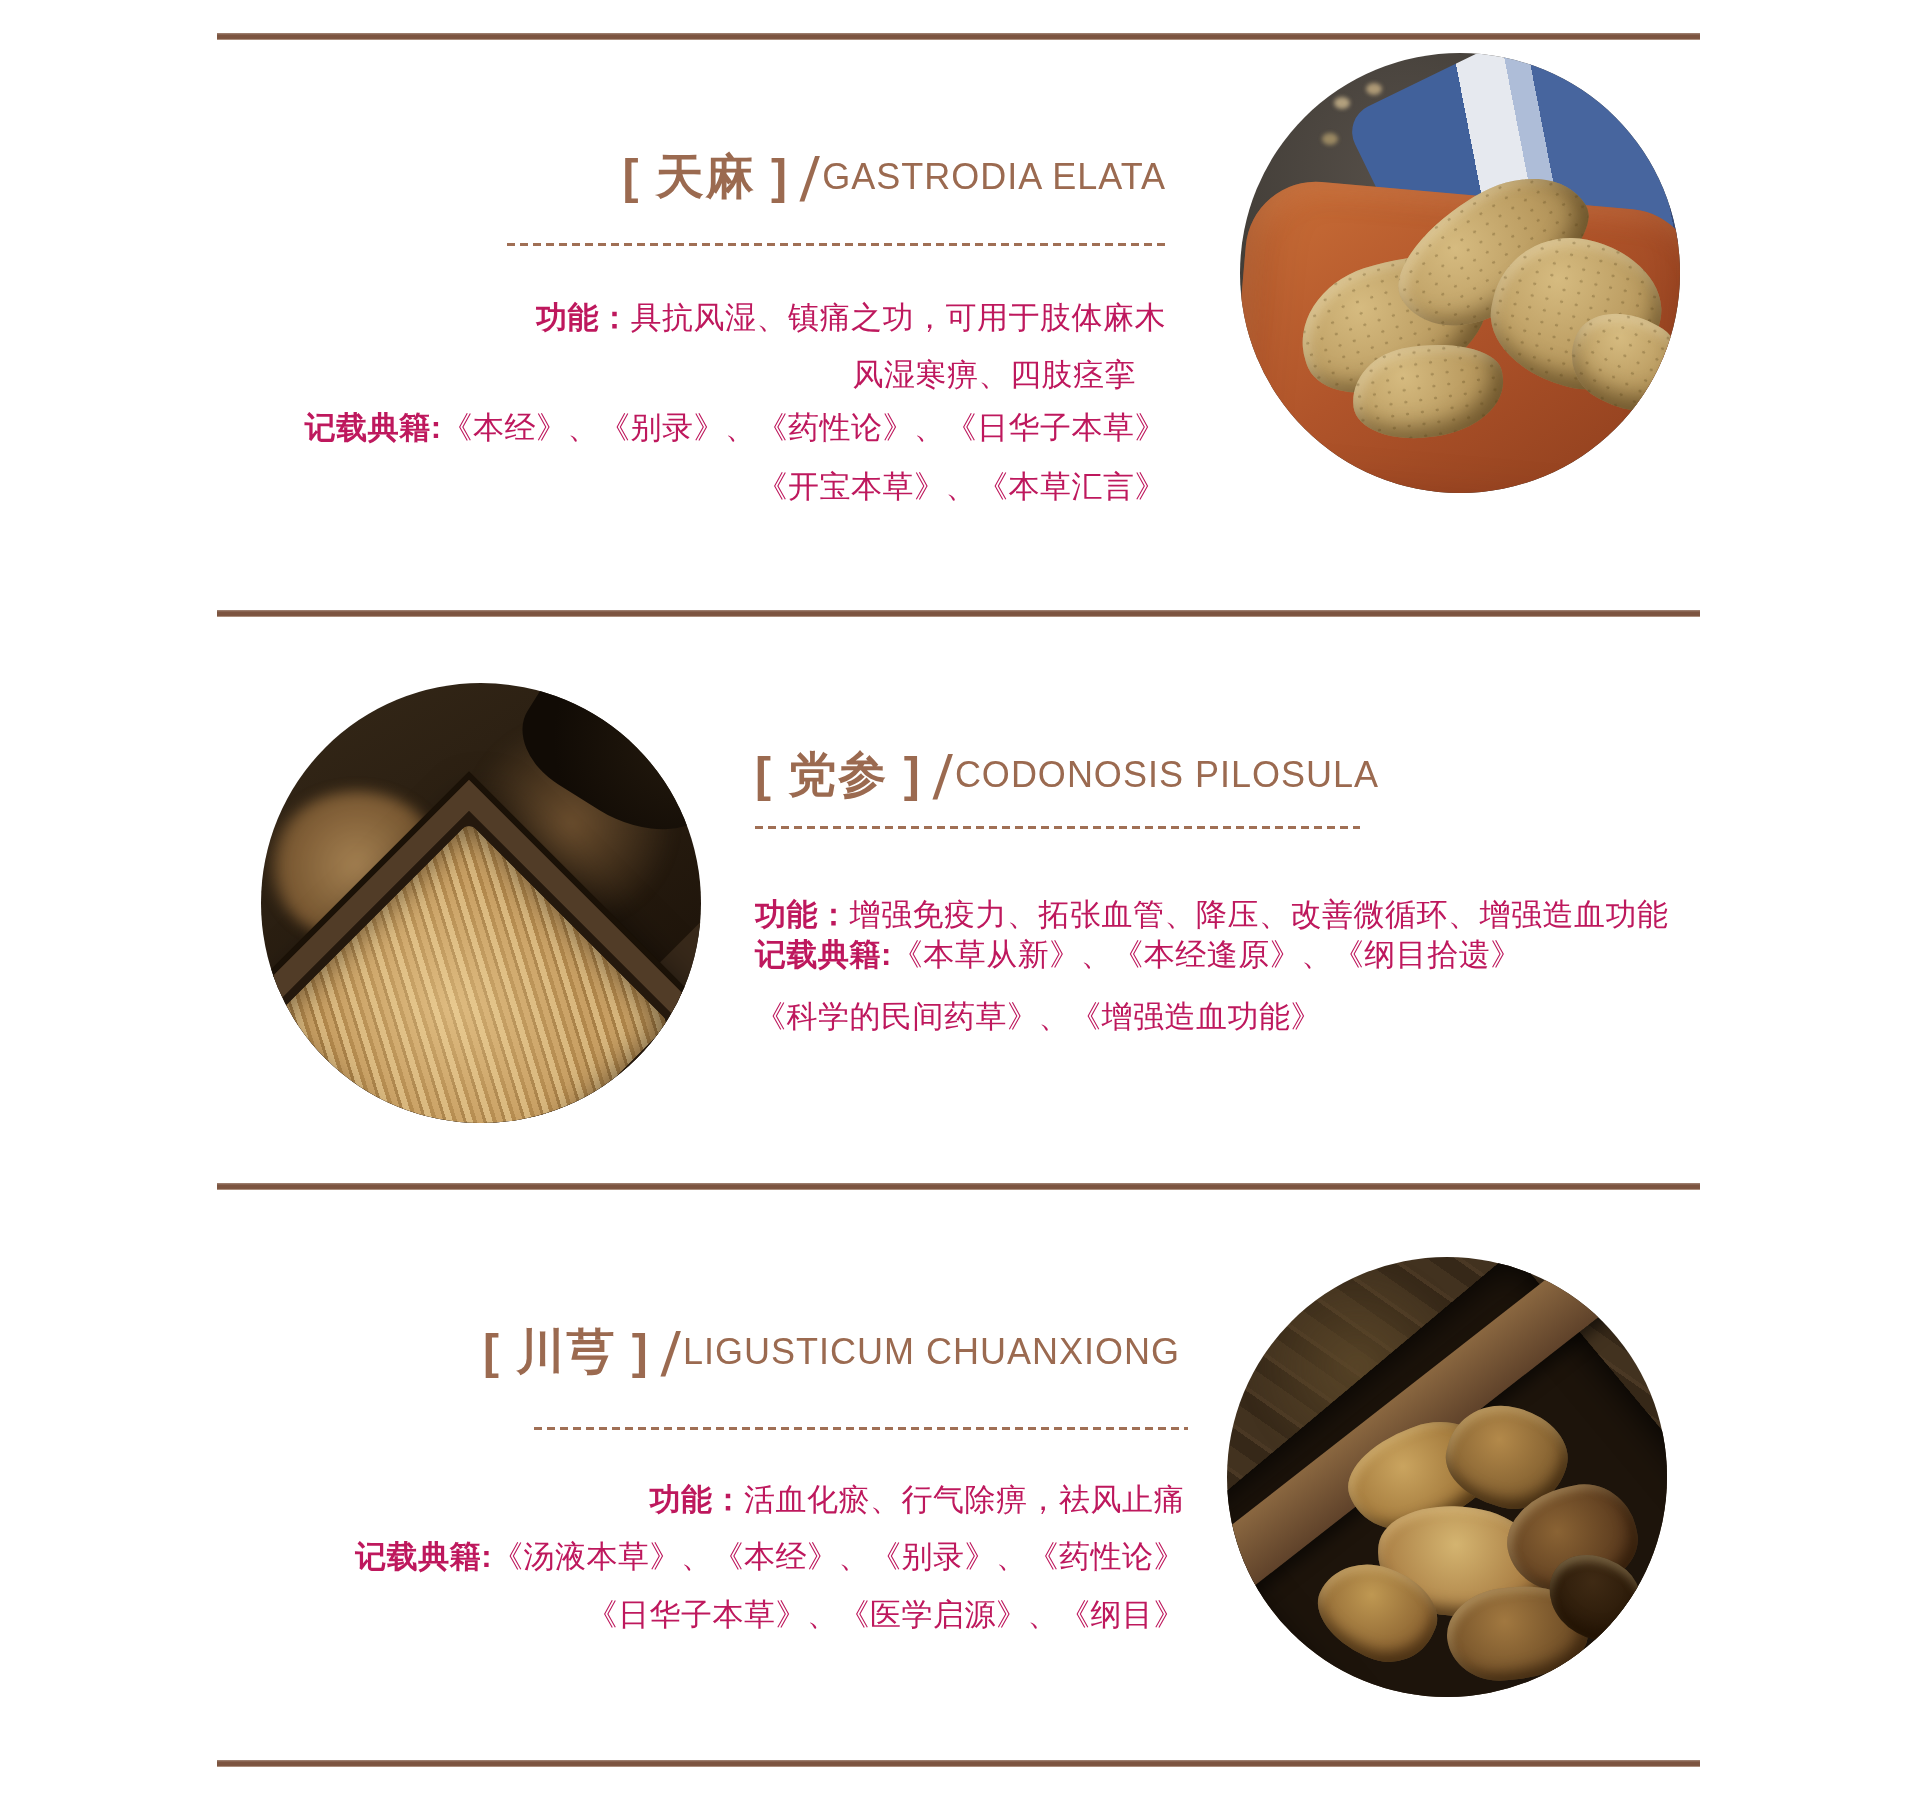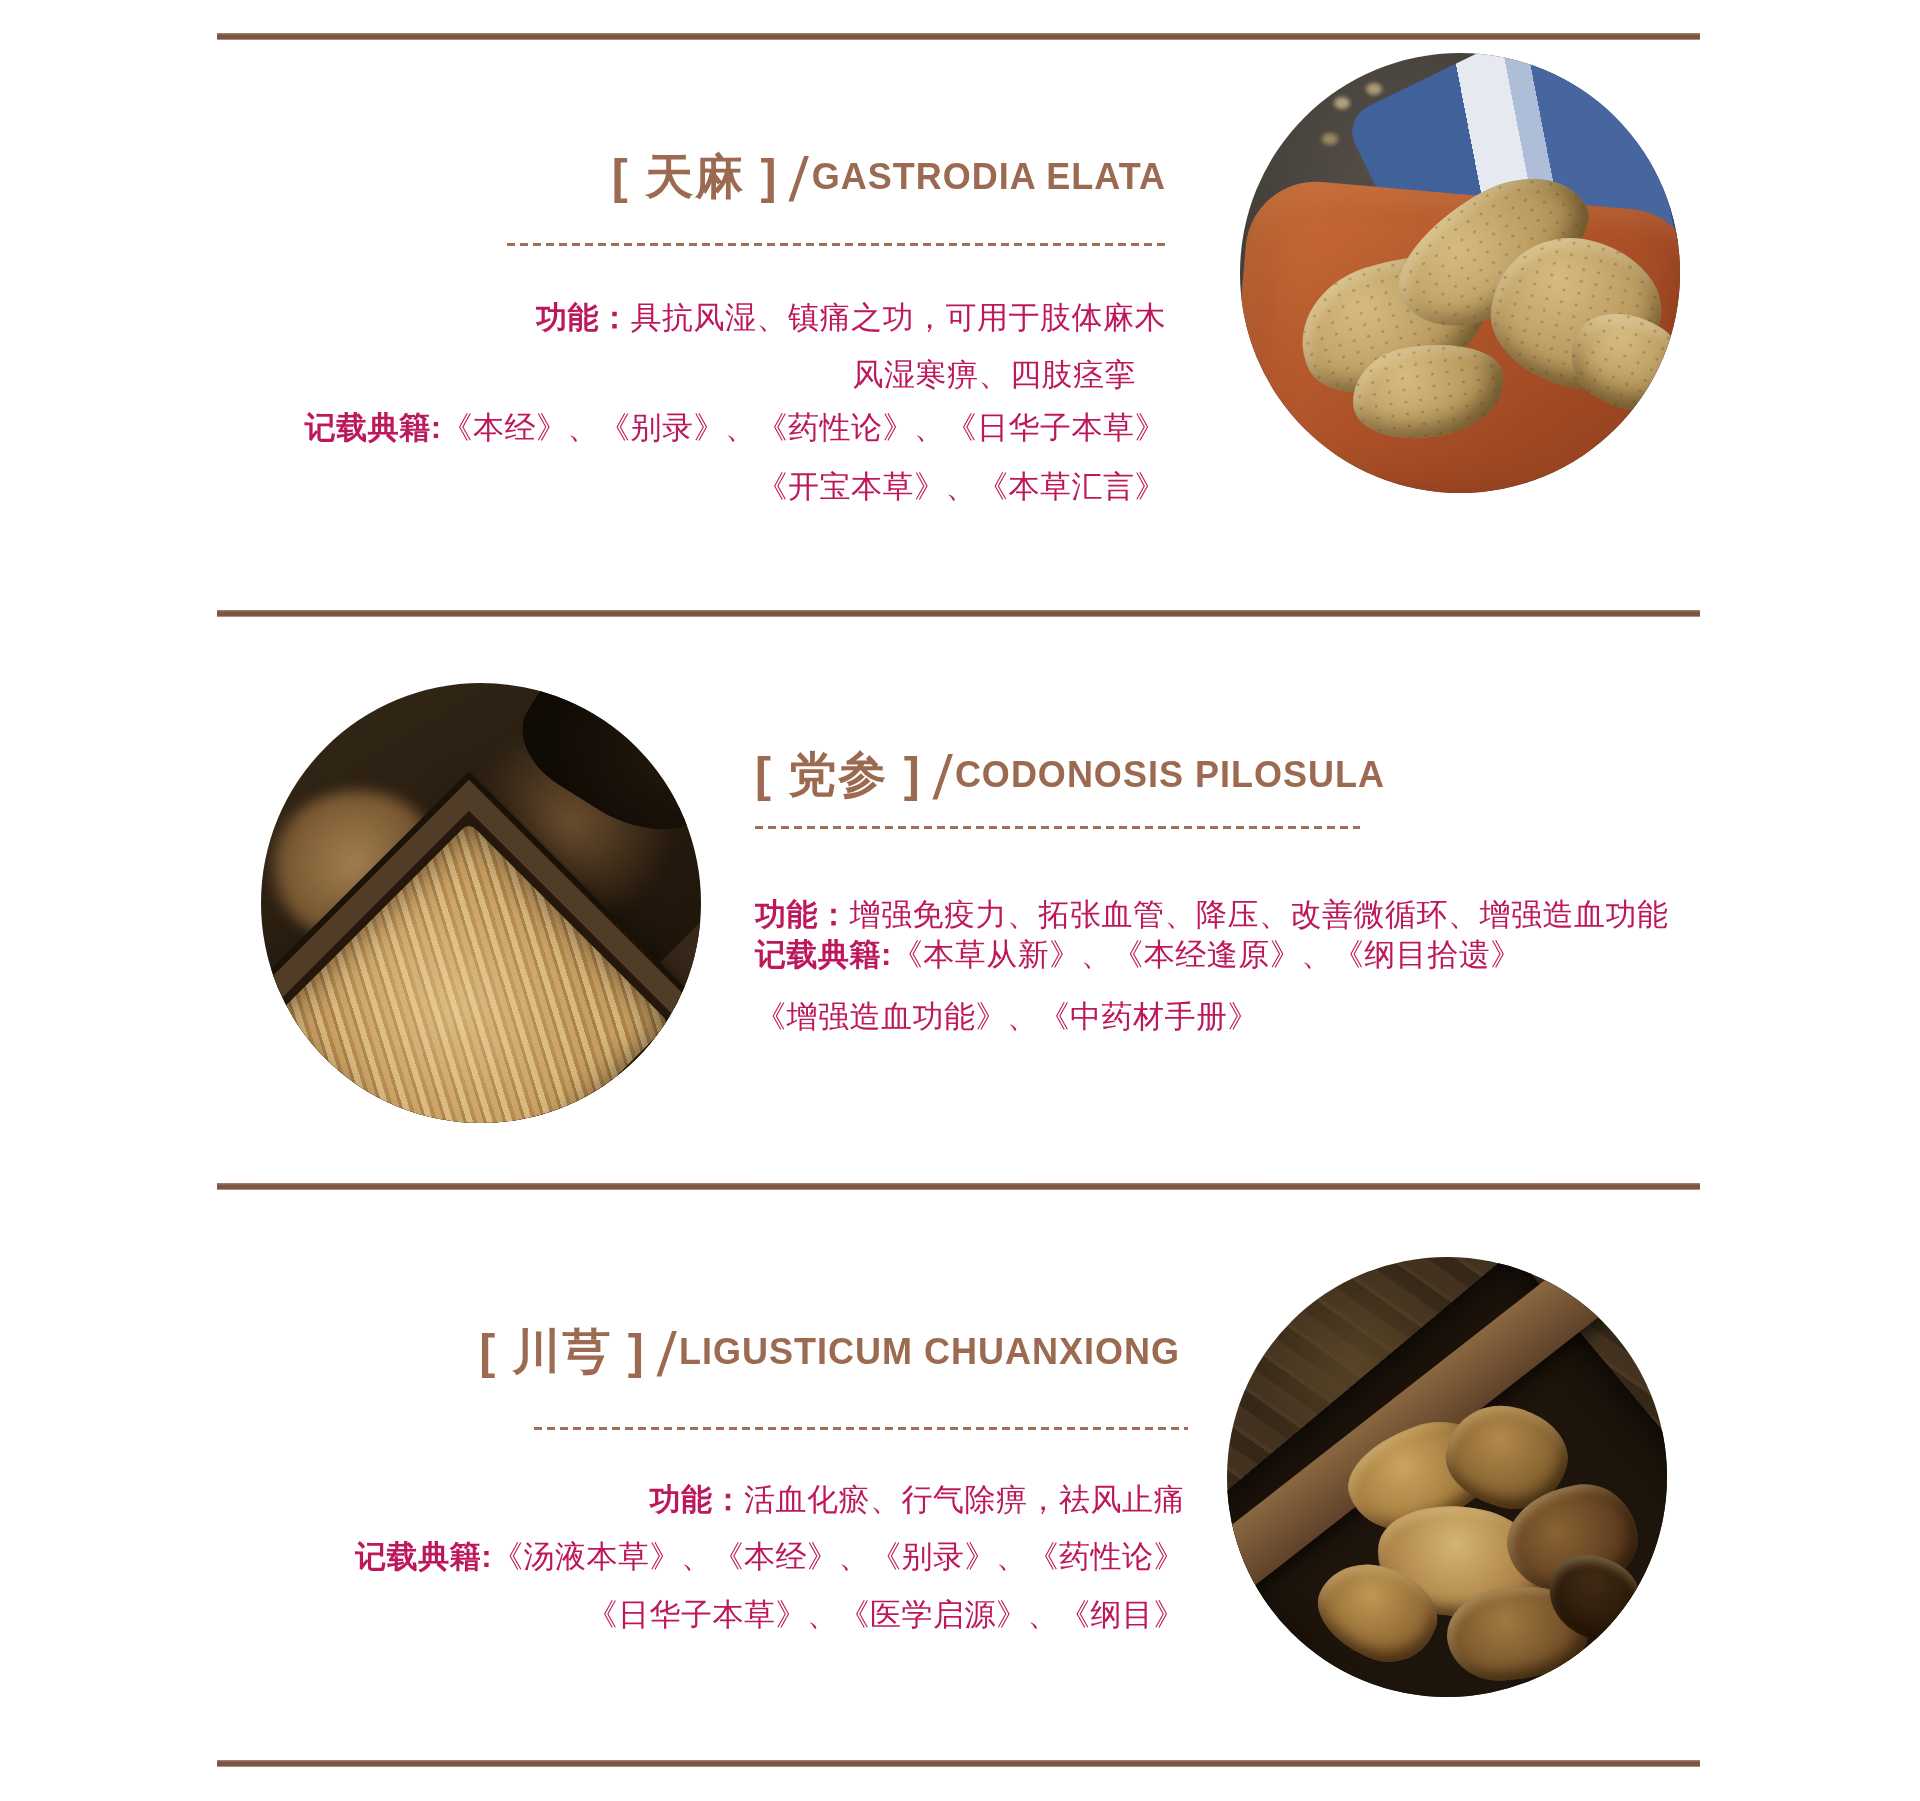--- a/index.html
+++ b/index.html
@@ -8,21 +8,21 @@
 
   
   .hr{position:absolute;left:217px;width:1483px;height:7px;
       background:linear-gradient(180deg,#a5897a 0%,#7c5440 30%,#7c5440 78%,#c3ab9b 100%);}
   .hr1{top:33px;} .hr2{top:610px;} .hr3{top:1183px;} .hr4{top:1760px;}
 
   
   .title{position:absolute;display:flex;align-items:center;height:64px;color:#9b6a50;white-space:nowrap;}
   .title .cn{font-size:48px;font-weight:700;letter-spacing:2px;}
   .title .slash{font-size:62px;font-weight:300;transform:translateY(2px) skewX(-4deg);margin:0 4px 0 12px;}
-  .title .latin{font-size:36px;font-weight:700;letter-spacing:1px;}
+  .title .latin{font-size:36px;font-weight:400;letter-spacing:1px;}
   .t-right{justify-content:center;}
 
   
   .dash{position:absolute;height:3px;
         background:repeating-linear-gradient(90deg,#a06f55 0 8px,transparent 8px 13px);}
 
   
   .row{position:absolute;font-size:31px;line-height:40px;color:#be185d;letter-spacing:.5px;white-space:nowrap;}
   .row .row-label{font-weight:700;}
   .r-right{text-align:right;}
@@ -142,21 +142,21 @@
     <span class="latin">CODONOSIS PILOSULA</span>
   </div>
   <div class="dash" style="top:826px;left:755px;width:605px;"></div>
   <div class="row" style="top:873px;left:755px;margin-top:22px;">
     <span class="row-label">功能：</span><span>增强免疫力、拓张血管、降压、改善微循环、增强造血功能</span>
   </div>
   <div class="row" style="top:935px;left:755px;">
     <span class="row-label">记载典籍:</span><span>《本草从新》、《本经逢原》、《纲目拾遗》</span>
   </div>
   <div class="row" style="top:997px;left:755px;">
-    <span>《增强造血功能》、《中药材手册》</span>
+    <span>《科学的民间药草》、《增强造血功能》</span>
   </div>
 
   <div class="title t-right" style="top:1320px;right:740px;">
     <span class="cn">[ 川芎 ]</span>
     <span class="slash">/</span>
     <span class="latin">LIGUSTICUM CHUANXIONG</span>
   </div>
   <div class="dash" style="top:1427px;right:732px;width:654px;"></div>
   <div class="row r-right" style="top:1480px;right:735px;">
     <span class="row-label">功能：</span><span>活血化瘀、行气除痹，祛风止痛</span>

